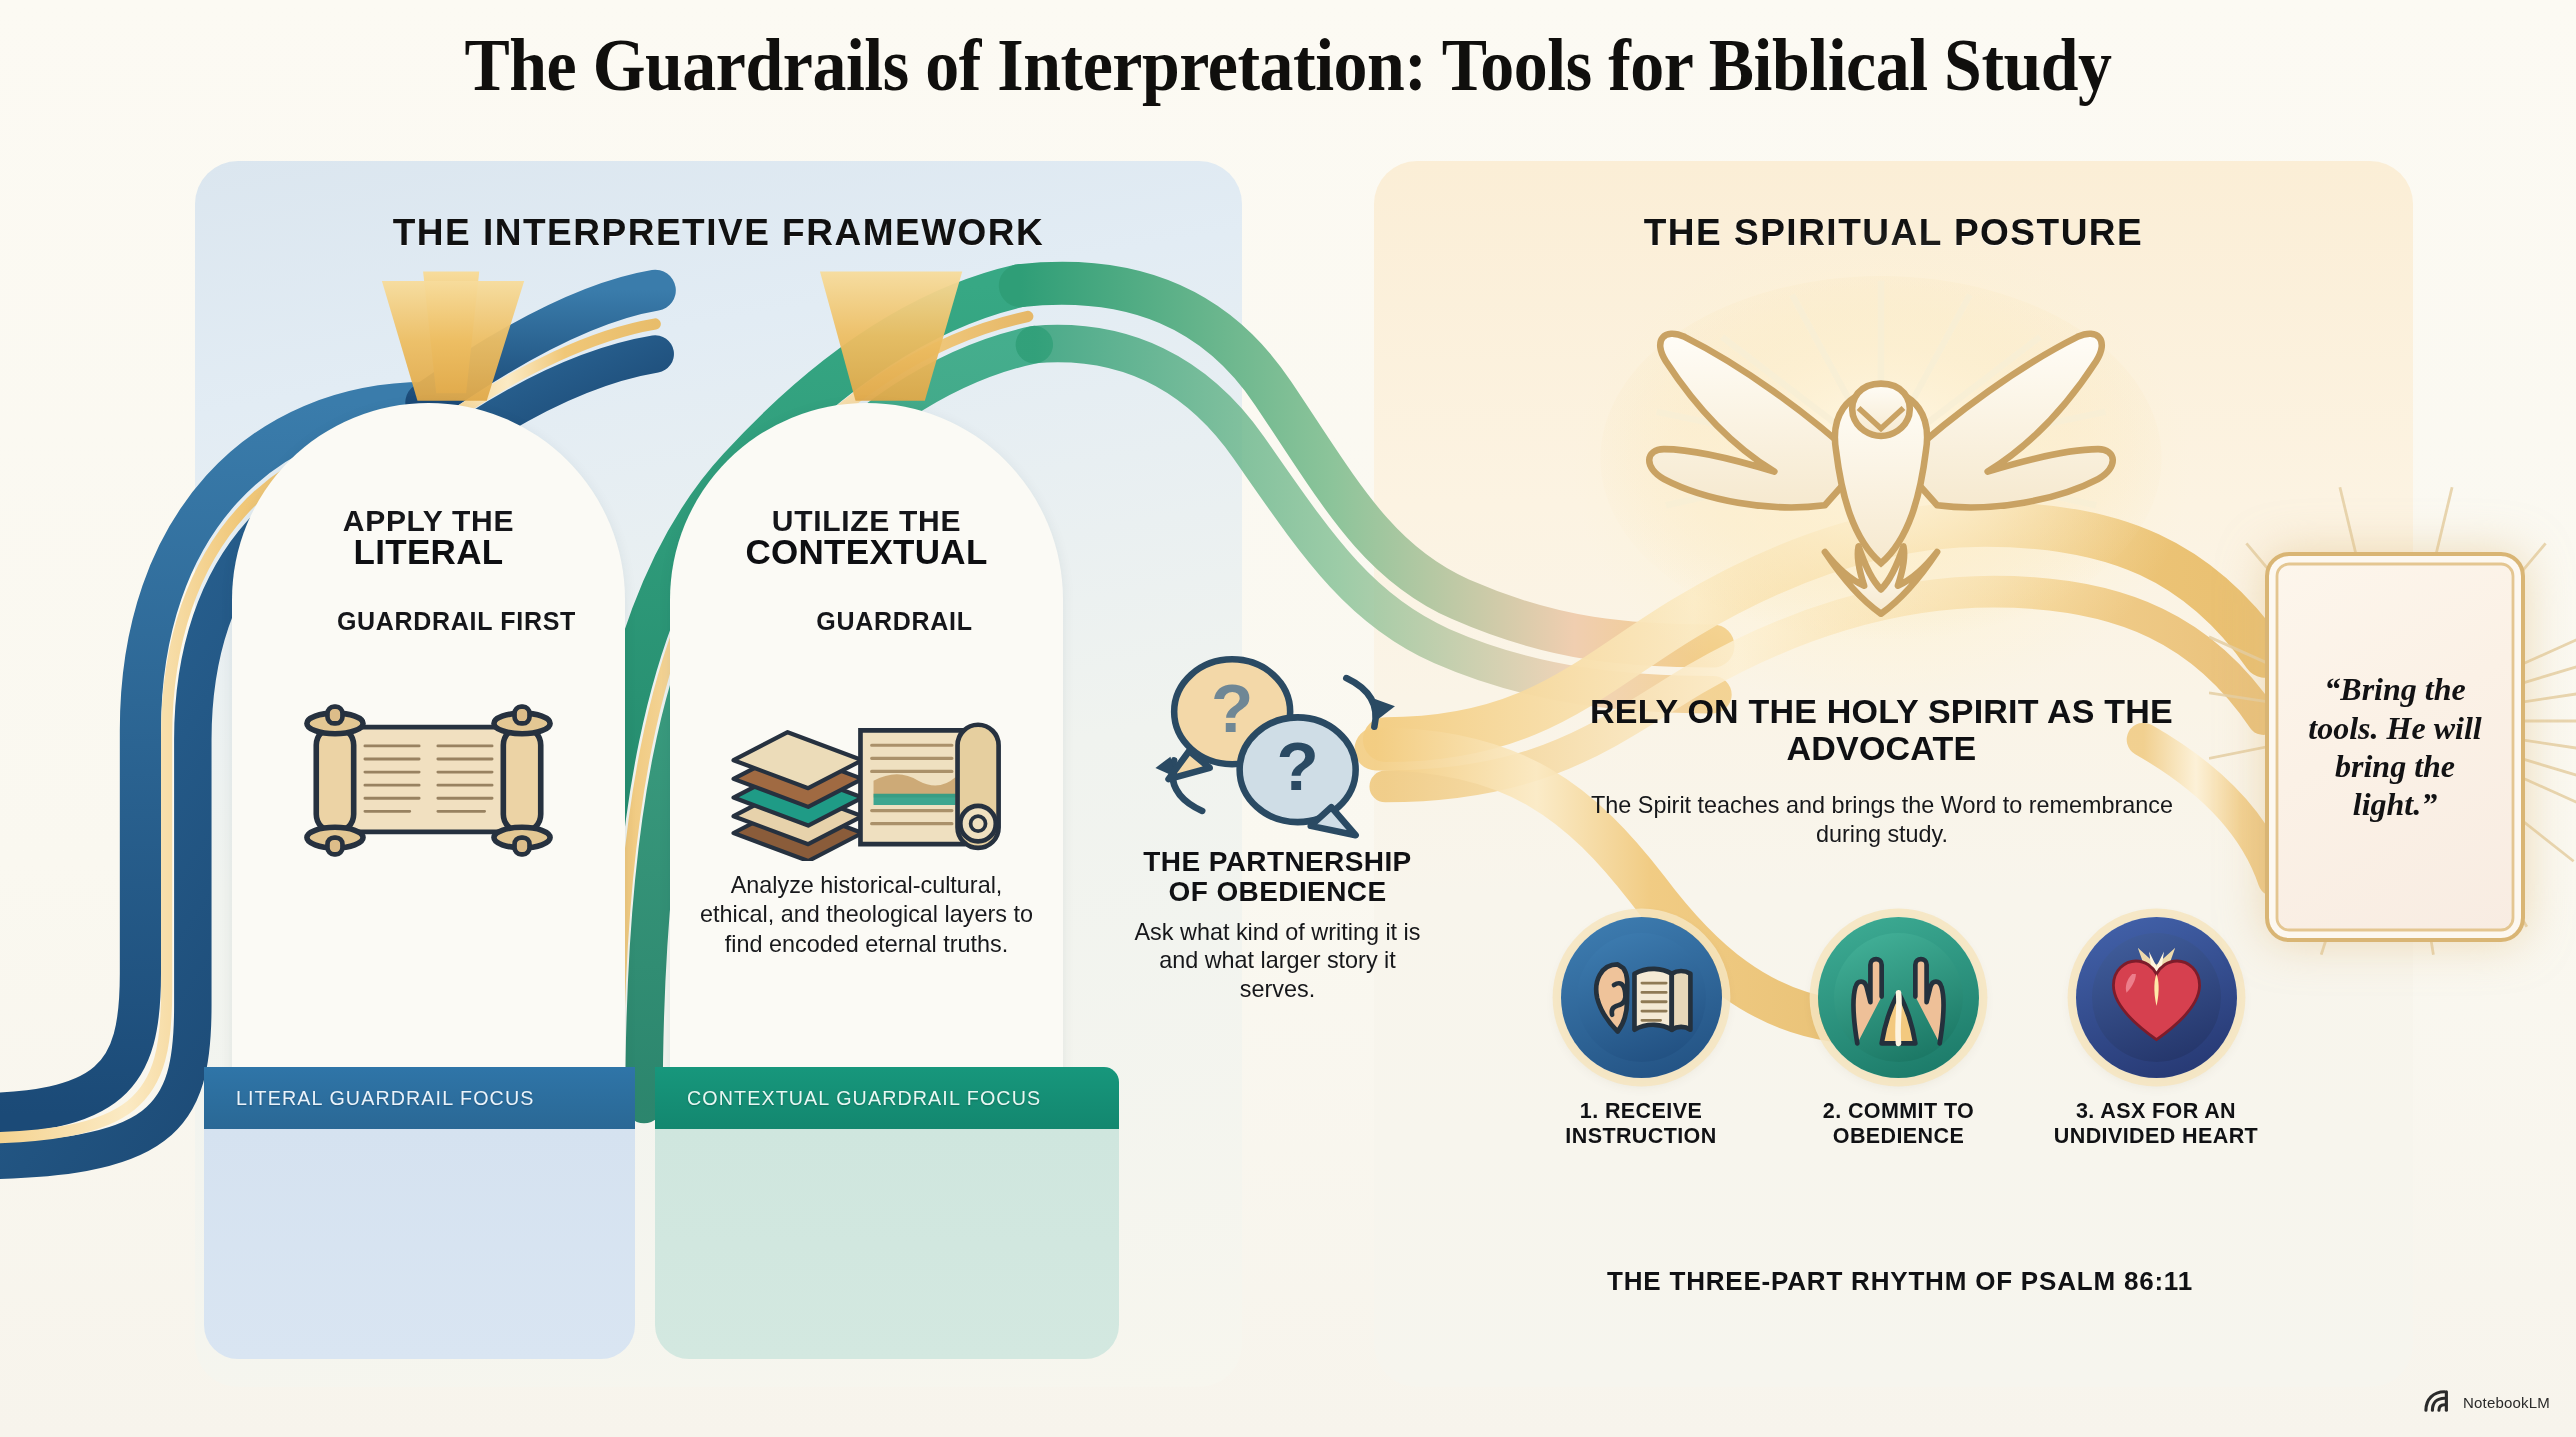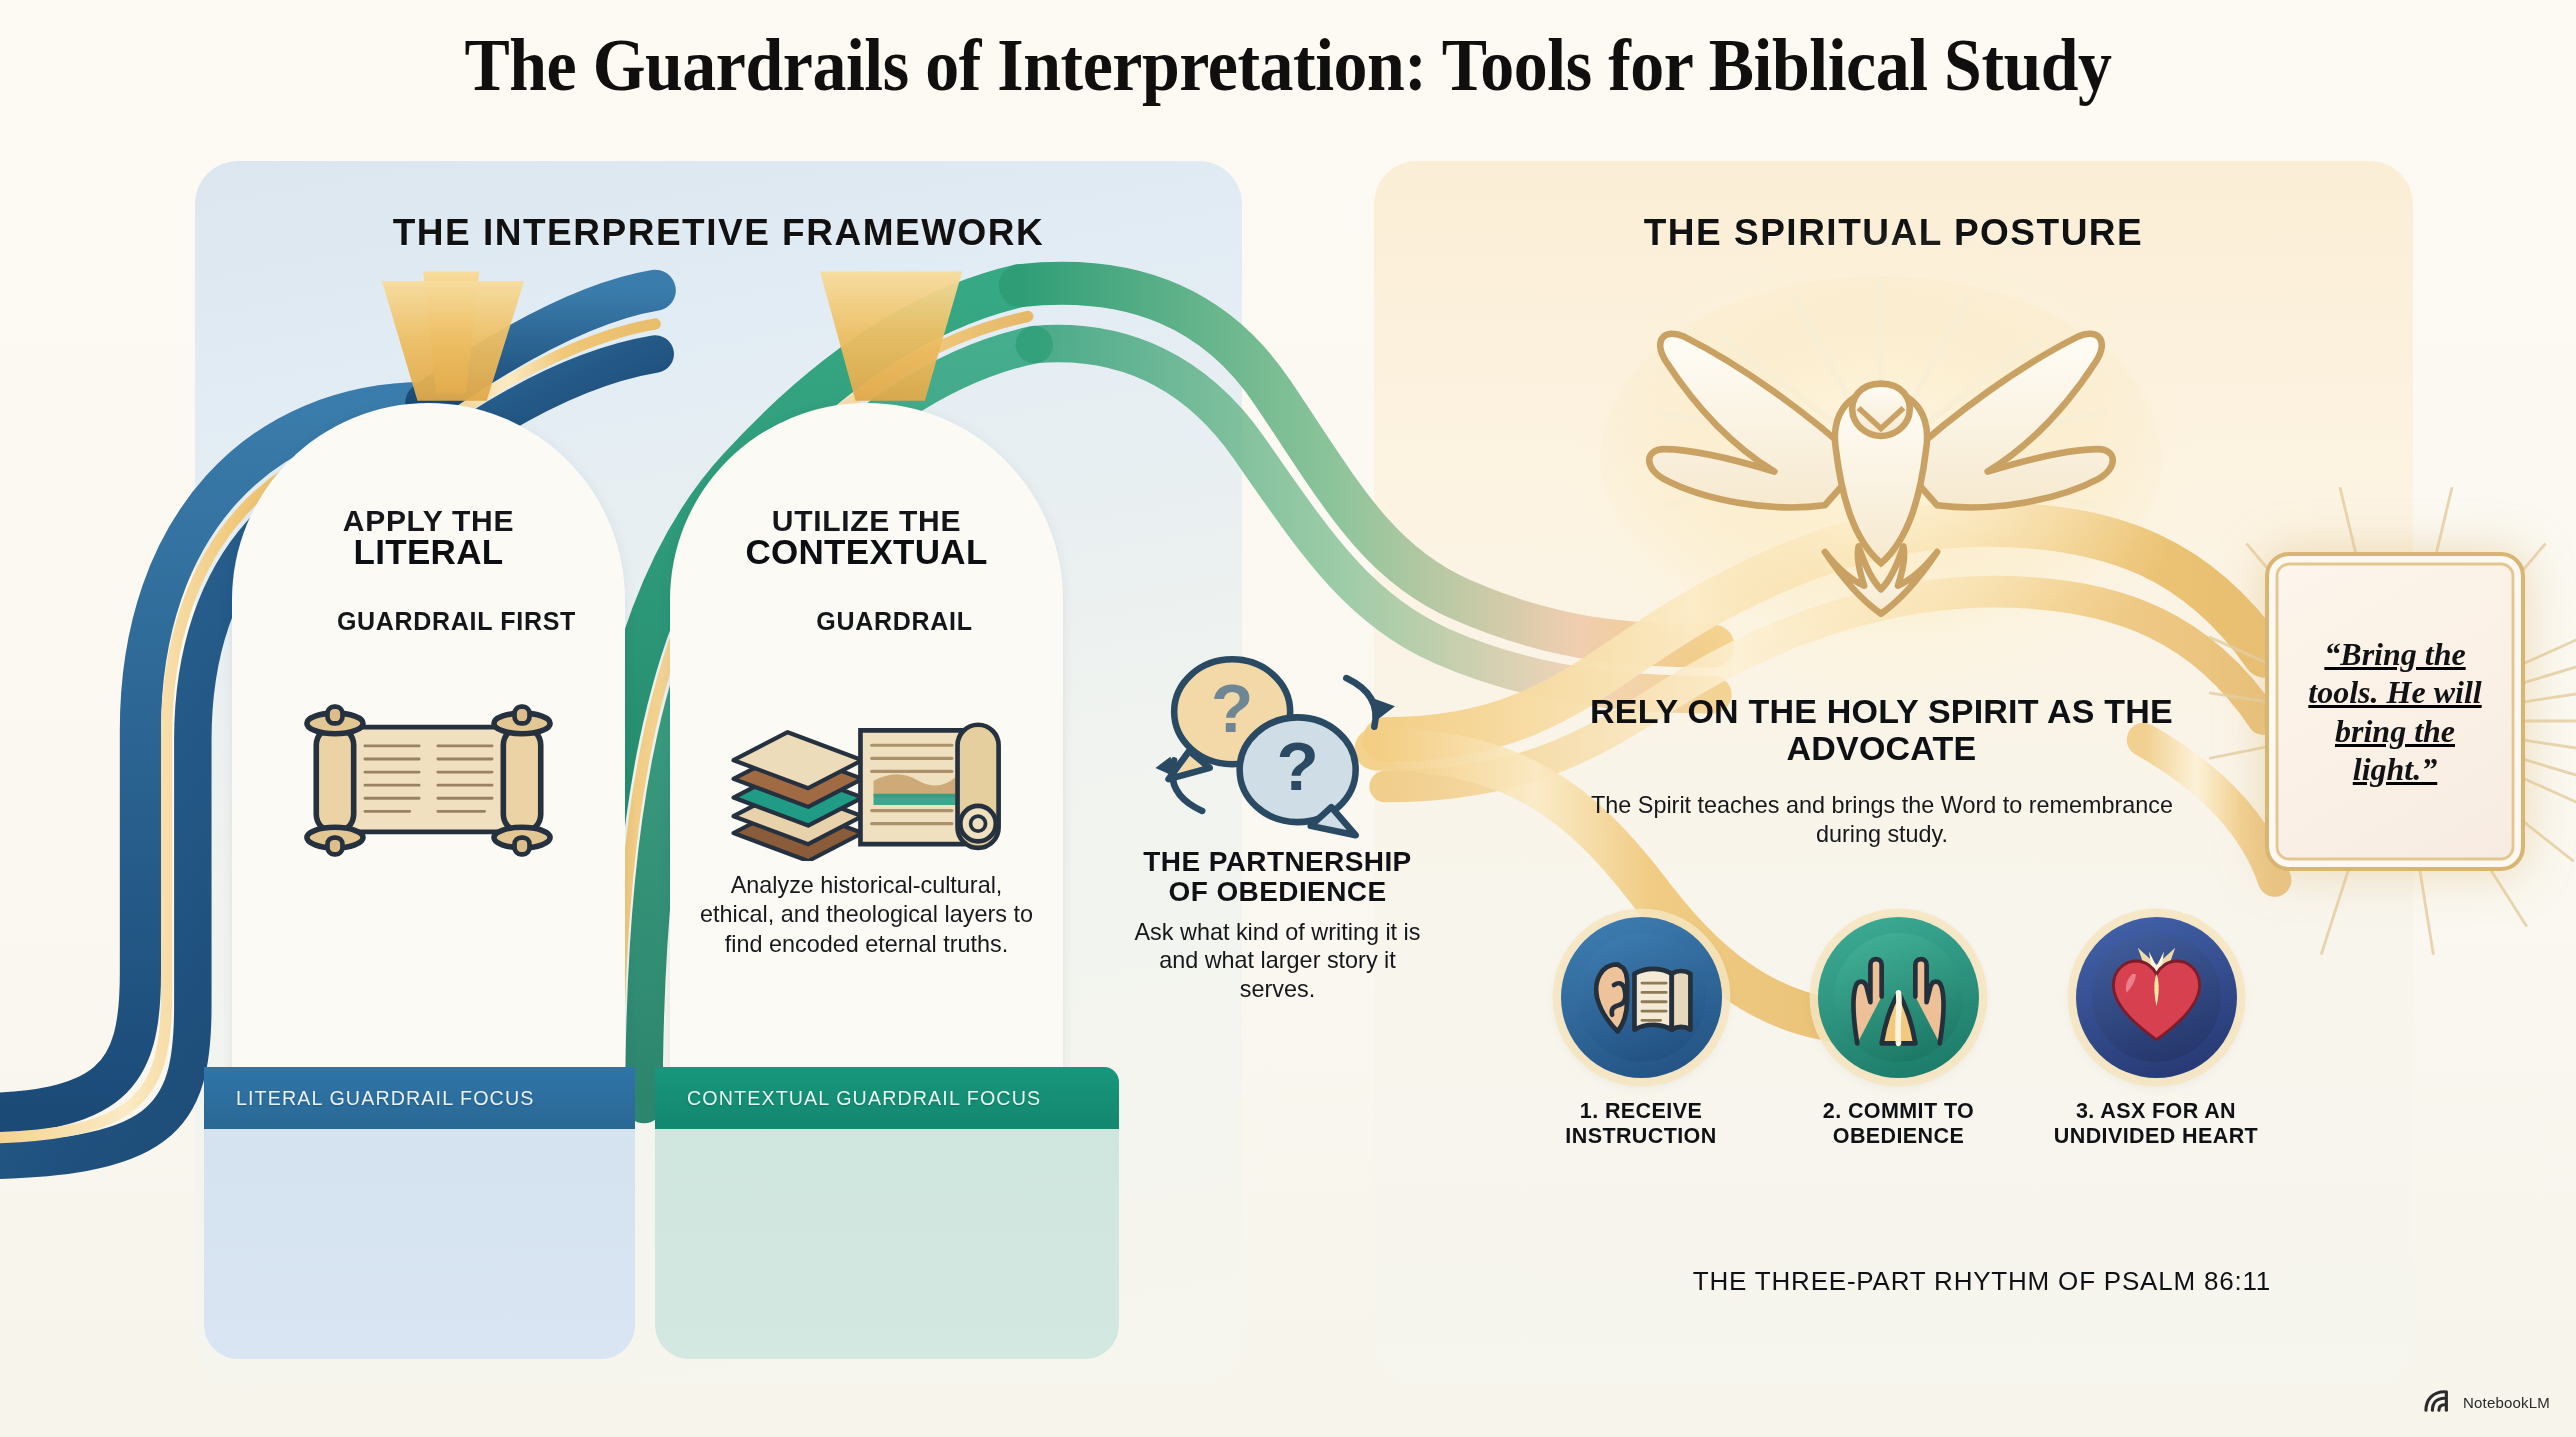--- a/index.html
+++ b/index.html
@@ -172,32 +172,32 @@
     width: 129px; height: 129px; border-radius:50%;
     display:flex; align-items:center; justify-content:center;
     overflow:hidden; position:relative;
   }
   .rhythm-label {
     margin-top: 20.6px;
     font-size: 21.5px; font-weight: bold; line-height: 1.16;
     letter-spacing: 0.4px; color:#101114;
   }
   #rhythm-caption {
-    position:absolute; left: 1589px; top: 1266px; width: 786px; text-align:center;
-    font-size: 26px; font-weight: normal; letter-spacing: 0.8px; color:#101114;
+    position:absolute; left: 1507px; top: 1266px; width: 786px; text-align:center;
+    font-size: 26px; font-weight: bold; letter-spacing: 0.8px; color:#101114;
   }
 
   
   #quote-card {
-    position:absolute; left: 2265px; top: 552px; width: 260px; height: 319px;
+    position:absolute; left: 2265px; top: 552px; width: 260px; height: 390px;
     background: linear-gradient(150deg,#fdf6ec 0%,#fbf1e6 45%,#f8ece2 100%);
     border: 4.7px solid #d9b574;
     border-radius: 24px;
     box-shadow: inset 0 0 0 6.6px #fdf8f0, inset 0 0 0 9.4px #e4c691, 0 0 45px rgba(226,190,128,.5);
-    display:flex; align-items:center; justify-content:flex-end;text-decoration:underline;
+    display:flex; align-items:center; justify-content:flex-end;
   }
   #quote-text {
     font-family: "Liberation Serif", serif;
     font-style: italic; font-weight: bold;
     font-size: 32px; line-height: 1.2;
     color: #121214; text-align:center;
     padding: 0 20.6px;
   }
   #quote-rays {
     position:absolute; left: 2209px; top: 487px; width: 374px; height: 468px;

